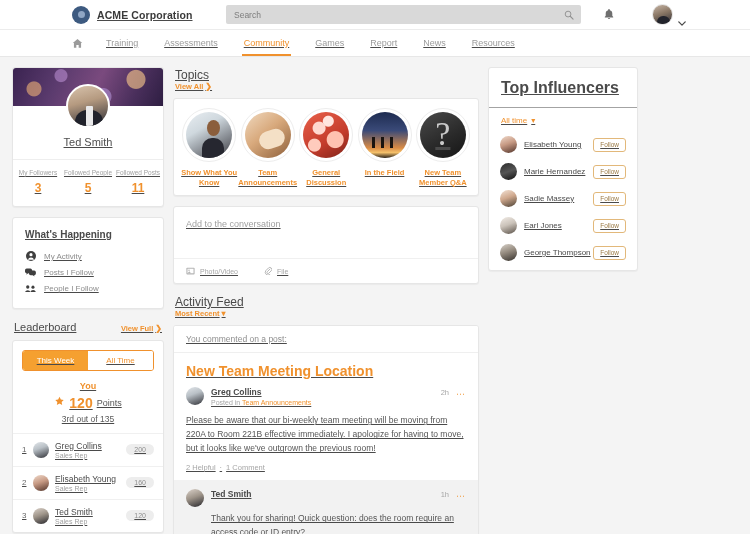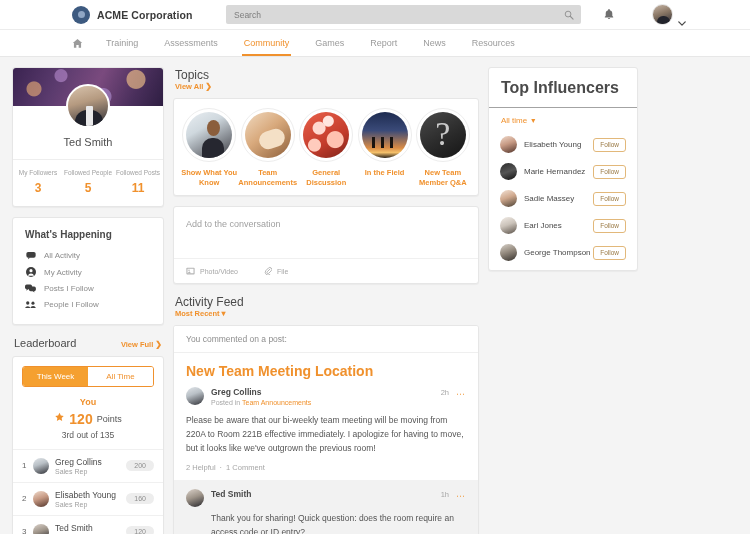--- a/index.html
+++ b/index.html
@@ -4,21 +4,21 @@
 <style>
   * { box-sizing: border-box; margin: 0; padding: 0; }
   html, body {
     width: 750px; height: 534px;
     overflow: hidden;
     background: #f4f4f4;
     font-family: "Liberation Sans", sans-serif;
     color: #4a4a4a;
     -webkit-font-smoothing: antialiased;
   }
-  .page { position: relative; width: 750px; height: 534px; background:#f4f4f4; }
+  .page { position: relative; width: 750px; height: 534px; background:#f4f4f4;text-decoration:underline; }
 
   
   .topbar {
     height: 30px; background: #ffffff;
     display: flex; align-items: center;
     border-bottom: 1px solid #ececec;
     position: relative;
   }
   .brand { display: flex; align-items: center; margin-left: 72px; gap: 7px; }
   .brand-logo {
@@ -314,29 +314,20 @@
           <div class="pstat">
             <div class="pstat-label">Followed Posts</div>
             <div class="pstat-value">11</div>
           </div>
         </div>
       </div>
 
       <div class="card">
         <div class="wh-title">What's Happening</div>
         <div class="wh-list">
-          <div class="wh-item">
-            <span class="wh-ico">
-              <svg width="10" height="9" viewBox="0 0 14 12">
-                  <rect x="0.5" y="1" width="13" height="8" rx="2.6" fill="#3f3f3f"></rect>
-                  <path d="M3.2 8.7l-.3 2.6 3-2.6z" fill="#3f3f3f"></path>
-                </svg>
-            </span>
-            <span>All Activity</span>
-          </div>
           <div class="wh-item">
             <span class="wh-ico">
               <svg width="10" height="10" viewBox="0 0 12 12">
                   <circle cx="6" cy="6" r="6" fill="#3f3f3f"></circle>
                   <circle cx="6" cy="4.4" r="1.9" fill="#fff"></circle>
                   <path d="M2.3 10.5a3.9 3.9 0 0 1 7.4 0z" fill="#fff"></path>
                 </svg>
             </span>
             <span>My Activity</span>
           </div>

